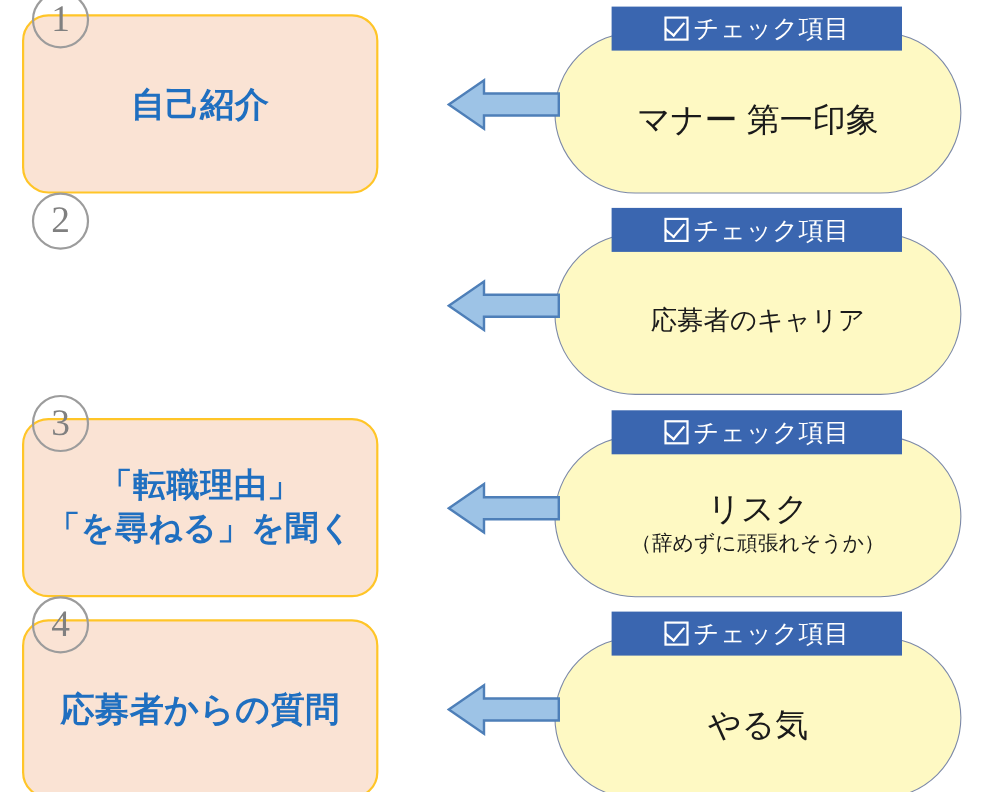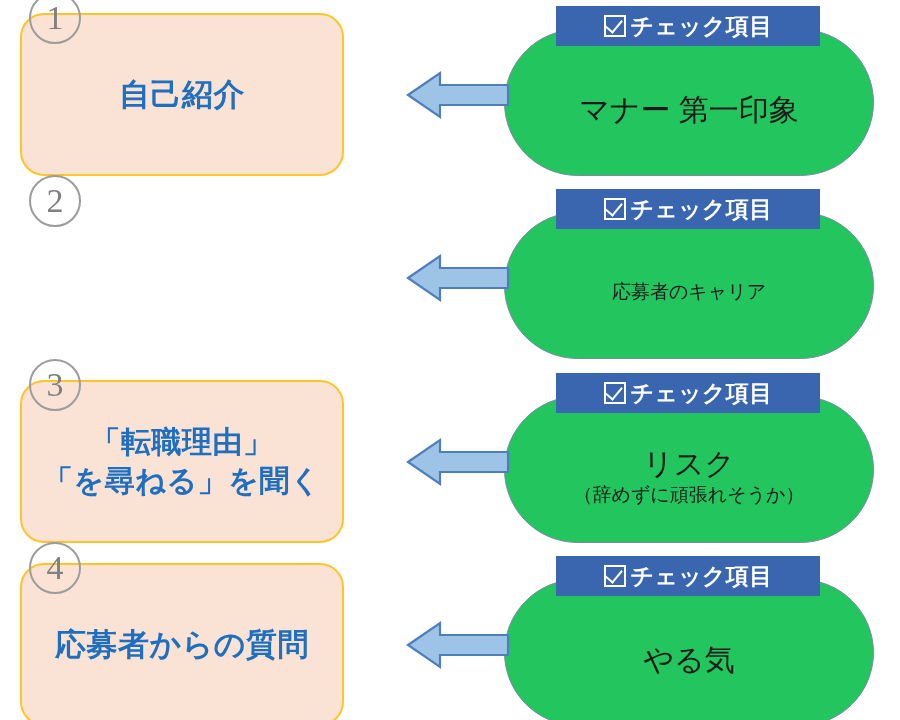--- a/index.html
+++ b/index.html
@@ -95,37 +95,37 @@
   .arrow svg { display: block; }
 
   
   .check-capsule {
     position: absolute;
     left: 504px;
     top: 24px;
     width: 370px;
     height: 147px;
     box-sizing: border-box;
-    background: #22c55e;
+    background: #fef9c3;
     border: 1.5px solid #7C89A8;
     border-radius: 74px;
     display: flex;
     flex-direction: column;
     align-items: center;
     justify-content: center;
   }
   .check-text {
     color: #1a1a1a;
     font-size: 30px;
     line-height: 1.18;
     text-align: center;
     margin-top: 14px;
     padding: 0 34px;
   }
-  .check-text.long { font-size: 19px; }
+  .check-text.long { font-size: 24px; }
   .check-sub {
     color: #1a1a1a;
     font-size: 19px;
     line-height: 1.2;
     text-align: center;
     margin-top: 2px;
   }
 
   
   .check-banner {
@@ -137,21 +137,21 @@
     background: #3A66B0;
     display: flex;
     align-items: center;
     justify-content: center;
     gap: 5px;
     z-index: 6;
   }
   .check-banner-label {
     color: #ffffff;
     font-size: 23px;
-    font-weight: bold;
+    font-weight: normal;
     line-height: 1;
     letter-spacing: 0.3px;
   }
   .checkbox-glyph {
     width: 22px;
     height: 22px;
     position: relative;
     flex: 0 0 auto;
   }
   .checkbox-glyph .bx {

